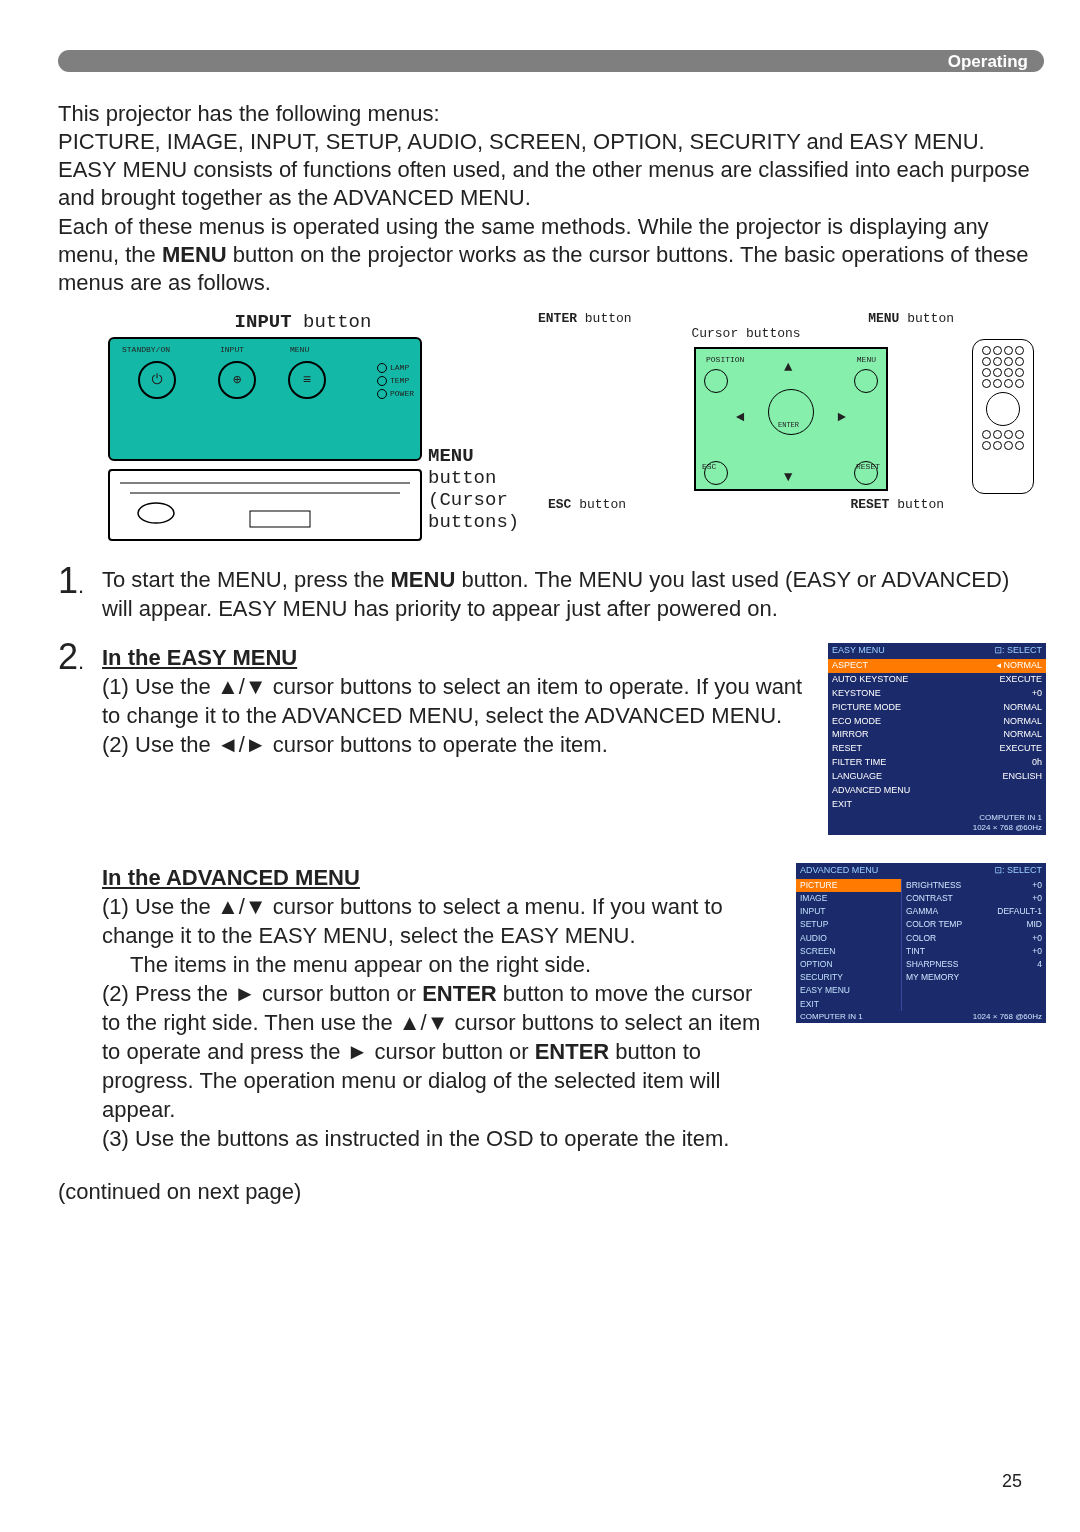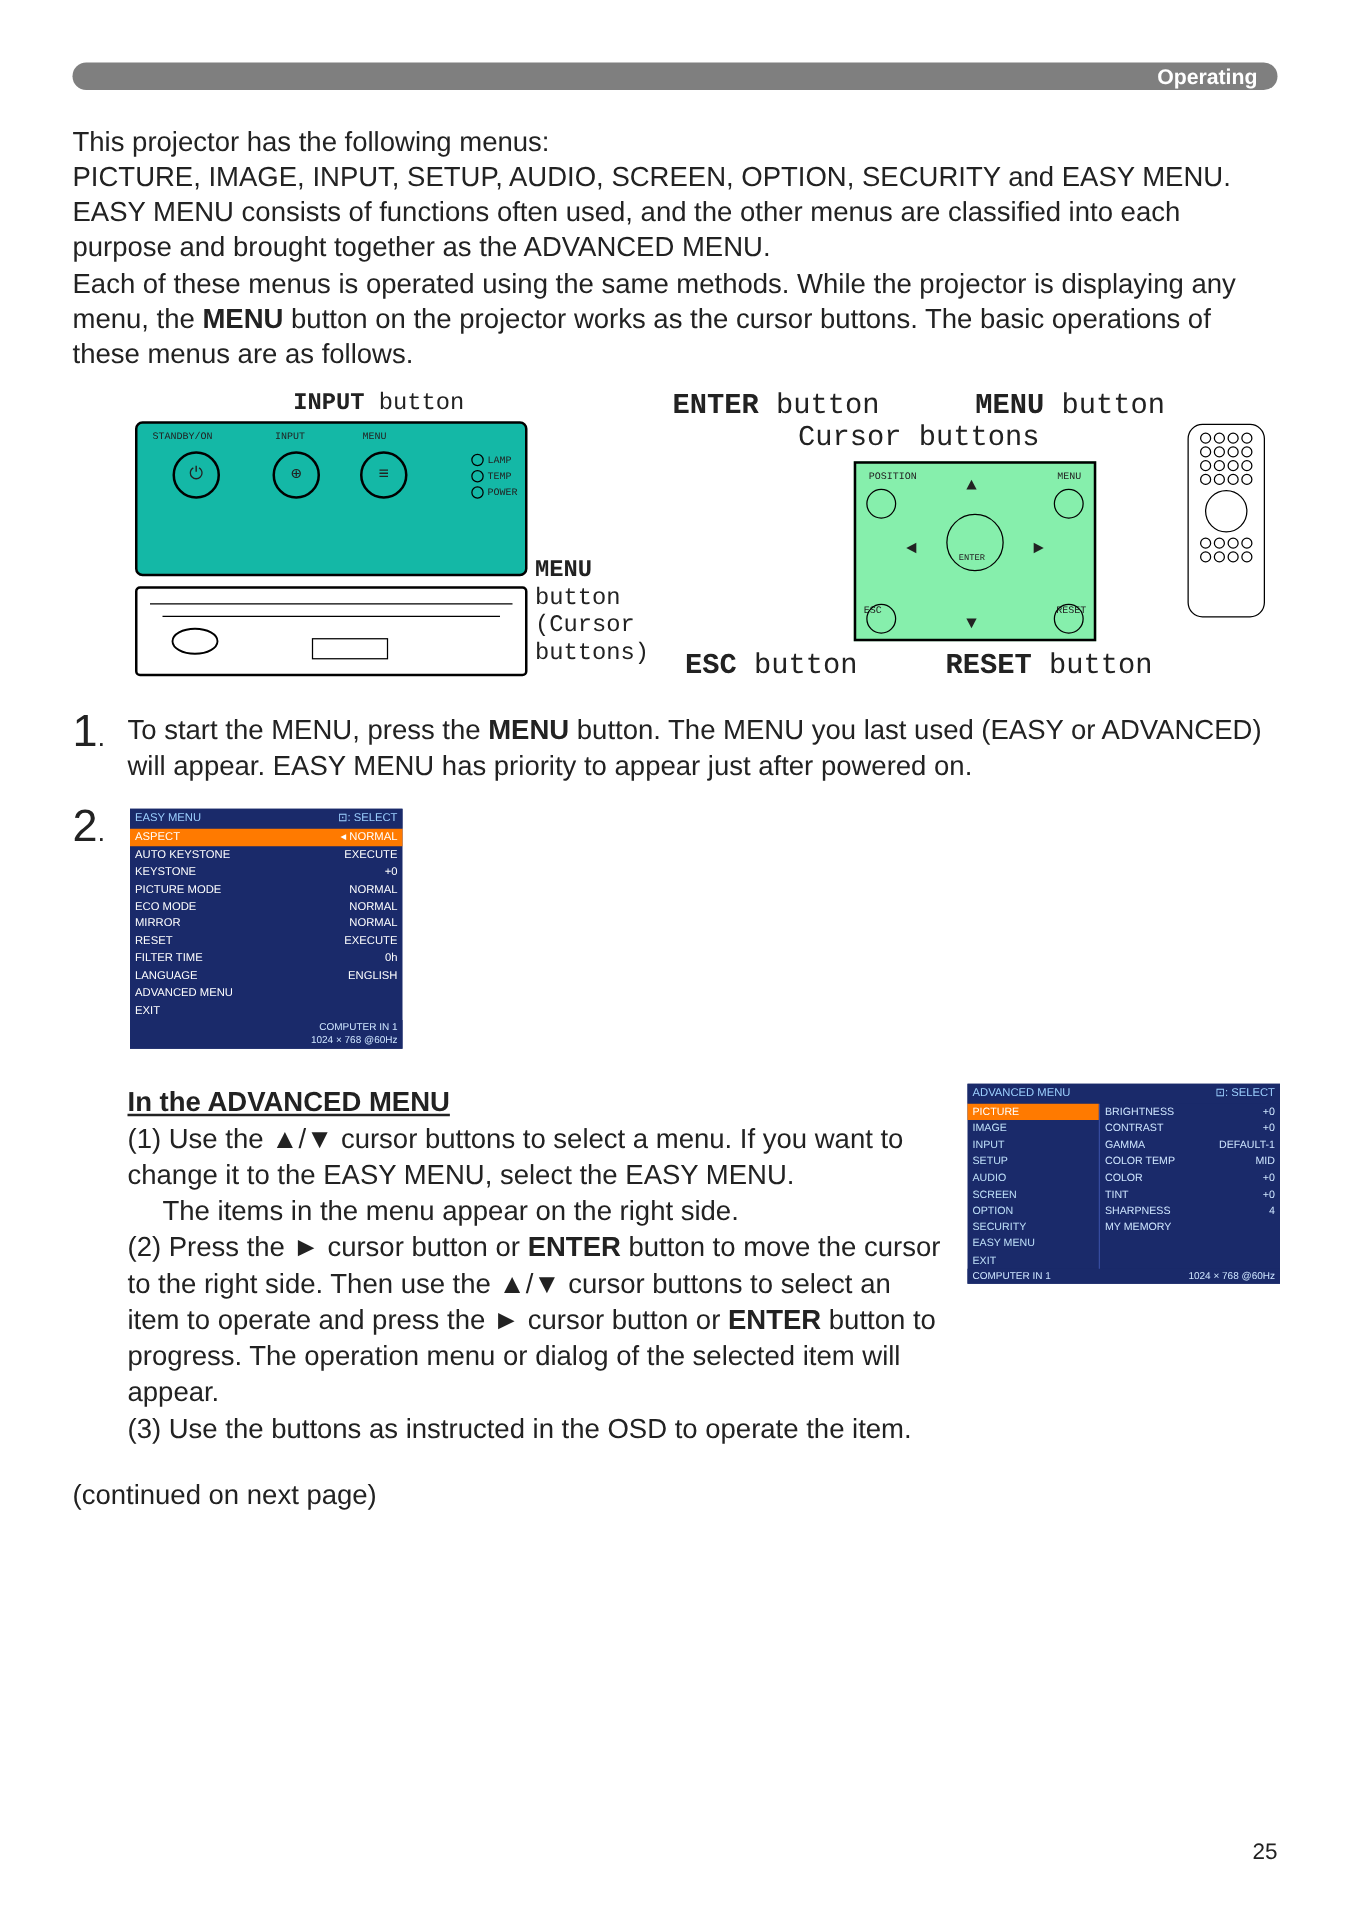--- a/index.html
+++ b/index.html
@@ -9,21 +9,21 @@
     background: #fff;
     width: 1080px;
     height: 1532px;
     position: relative;
     color: #222;
   }
   .page {
     position: relative;
     width: 1080px;
     height: 1532px;
-    padding: 50px 58px 40px 58px;
+    padding: 50px 36px 40px 58px;
     box-sizing: border-box;
   }
   .topbar {
     height: 22px;
     border-radius: 12px;
     background: #7f7f7f;
     position: relative;
     margin-bottom: 28px;
   }
   .topbar .tag {
@@ -111,21 +111,21 @@
     margin-top: 8px;
     position: relative;
     background: #fff;
   }
   .proj-label-right {
     position: absolute;
     left: 320px;
     font-size: 19px;
   }
   .ctl-label {
-    font-size: 23px;
+    font-size: 13px;
     text-align: center;
   }
   .ctl-label b { font-weight: bold; }
   .navpad {
     border: 2px solid #000;
     width: 190px;
     height: 140px;
     position: relative;
     margin: 6px auto;
     background: #86efac;
@@ -372,20 +372,25 @@
       <div class="step-num"><span>1</span><span class="dot">.</span></div>
       <div class="step-body">
         <span>To start the MENU, press the </span><b>MENU</b><span> button. The MENU you last used (EASY or ADVANCED) will appear. EASY MENU has priority to appear just after powered on.</span>
       </div>
     </div>
 
     <div class="step-row">
       <div class="step-num"><span>2</span><span class="dot">.</span></div>
       <div class="step-body">
         <div class="step2-grid">
+          <div class="step2-text">
+            <div class="sub-head">In the EASY MENU</div>
+            <div>(1) Use the ▲/▼ cursor buttons to select an item to operate. If you want to change it to the ADVANCED MENU, select the ADVANCED MENU.</div>
+            <div>(2) Use the ◄/► cursor buttons to operate the item.</div>
+          </div>
           <div class="step2-right">
             <div class="osd">
               <div class="osd-head">
                 <span>EASY MENU</span>
                 <span>⊡: SELECT</span>
               </div>
               <div id="osd-easy-rows">
                   <div class="osd-row sel">
                     <span>ASPECT</span>
                     <span>◂ NORMAL</span>

